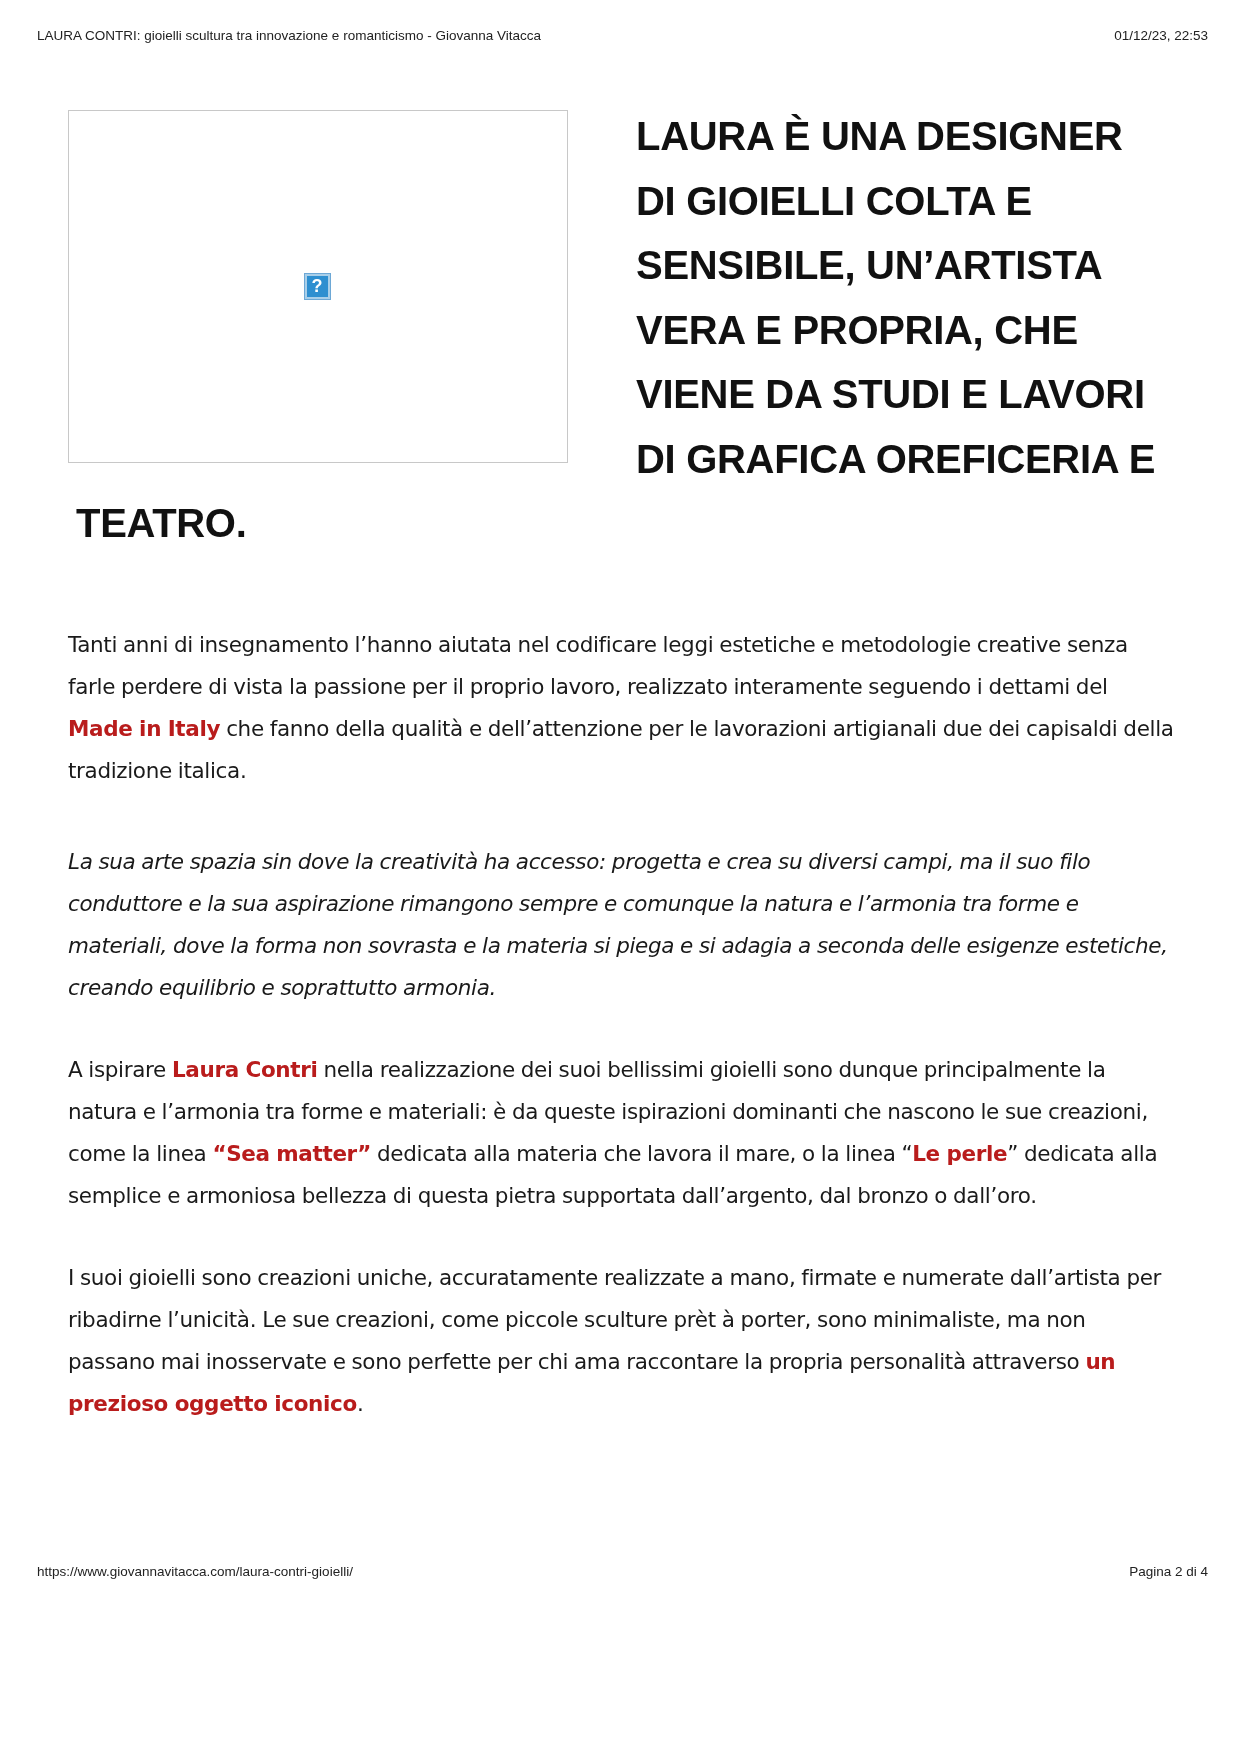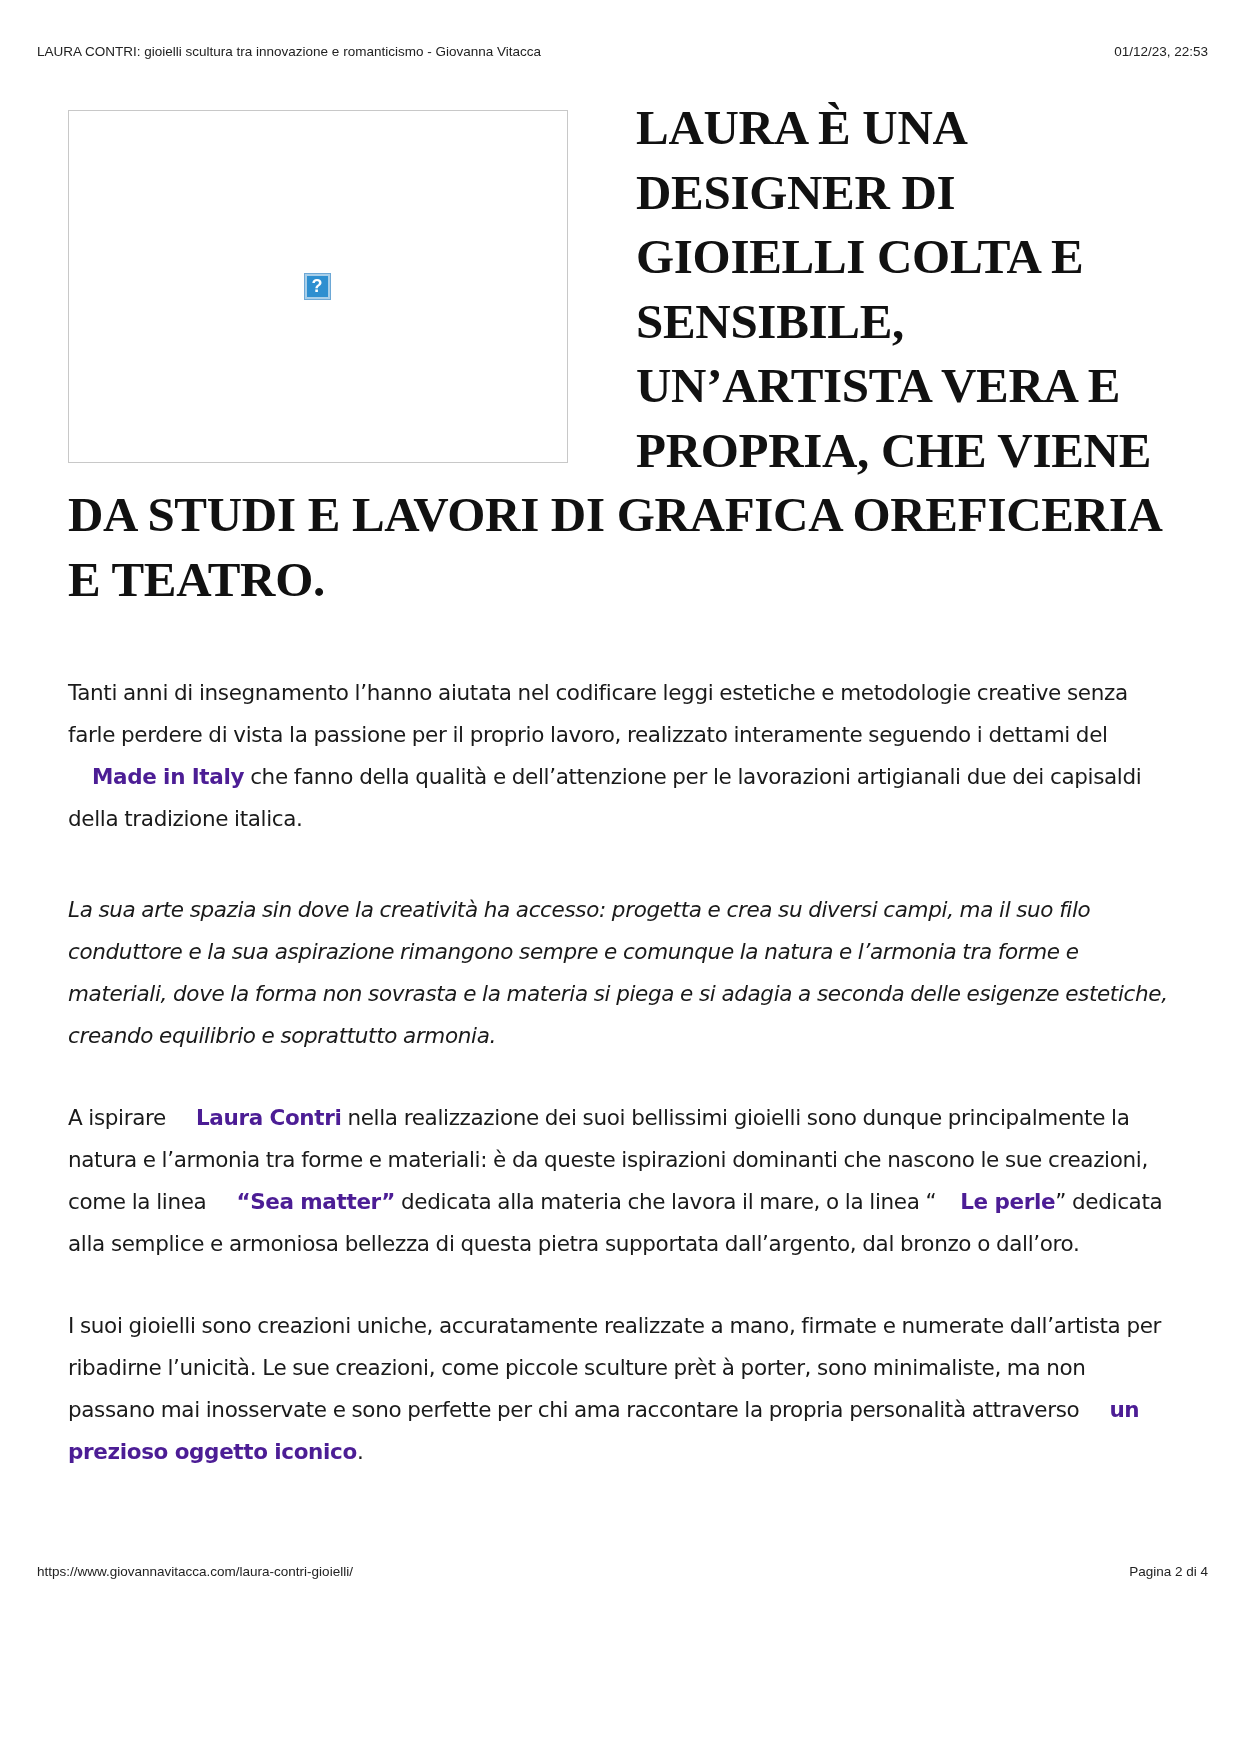--- a/index.html
+++ b/index.html
@@ -2,49 +2,49 @@
 <html><head>
 <meta charset="utf-8">
 <style>
   html, body { margin: 0; padding: 0; background: #ffffff; }
   body { width: 1241px; height: 1754px; position: relative; overflow: hidden; color: #111111; }
   .print-header, .print-footer {
     position: absolute; left: 37px; right: 33px;
     font-family: "Liberation Sans", sans-serif; font-size: 13.5px; color: #222222;
     display: flex; justify-content: space-between; align-items: center;
   }
-  .print-header { top: 44px; }
+  .print-header { top: 28px; }
   .print-footer { top: 1564px; }
 
   .article { position: absolute; left: 68px; top: 96px; width: 1110px; }
 
   .figure-wrap { float: left; width: 500px; height: 353px; margin: 14px 68px 4px 0; }
   .image-placeholder {
     box-sizing: border-box; width: 500px; height: 353px;
     border: 1.5px solid #c8c8c8; background: #ffffff;
     display: flex; align-items: center; justify-content: center;
   }
   .broken-icon {
     width: 25px; height: 25px; box-sizing: border-box;
     background: #2e8fd0; border: 2px solid #a9cfe9; outline: 1px solid #6da8d6;
     color: #ffffff; font-family: "Liberation Sans", sans-serif; font-weight: bold;
     font-size: 18px; line-height: 21px; text-align: center; margin-right: 2px;
   }
 
   .hero-heading {
-    font-family: Liberation Serif, serif; font-weight: bold;
-    font-size: 49px; line-height: 64.5px; letter-spacing: -0.3px;
-    text-transform: uppercase; margin: 0; color: #111111;
+    font-family: Liberation Sans, sans-serif; font-weight: bold;
+    font-size: 40px; line-height: 64.5px; letter-spacing: -0.3px;
+    text-transform: uppercase; margin: 8px; color: #111111;
   }
 
   .body-text {
     font-family: "DejaVu Sans", sans-serif; font-size: 21.5px; line-height: 42px;
     color: #1a1a1a; margin: 0; clear: both; letter-spacing: -0.35px; word-spacing: -0.5px;
   }
-  .body-text b { font-weight: bold; color: #4c1d95; margin-left: 24px; }
+  .body-text b { font-weight: bold; color: #b91c1c; }
   .p1 { padding-top: 60px; }
   .p2 { margin-top: 49px; font-style: italic; }
   .subheading { margin-top: 40px; font-weight: bold; }
   .p3 { margin-top: 40px; }
   .p4 { margin-top: 40px; }
 </style>
 </head>
 <body>
 
 <div class="print-header">

